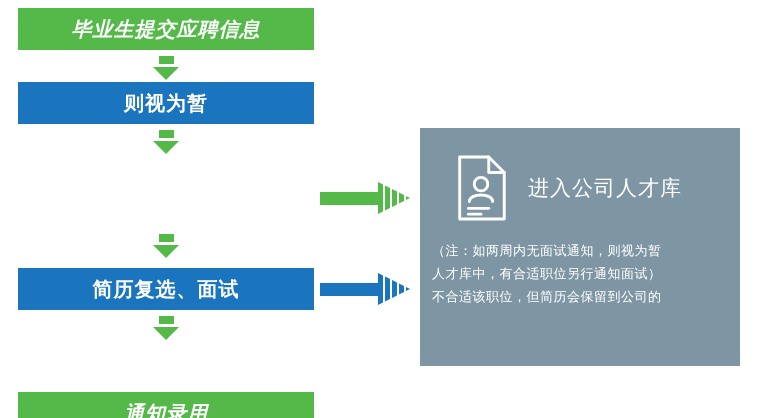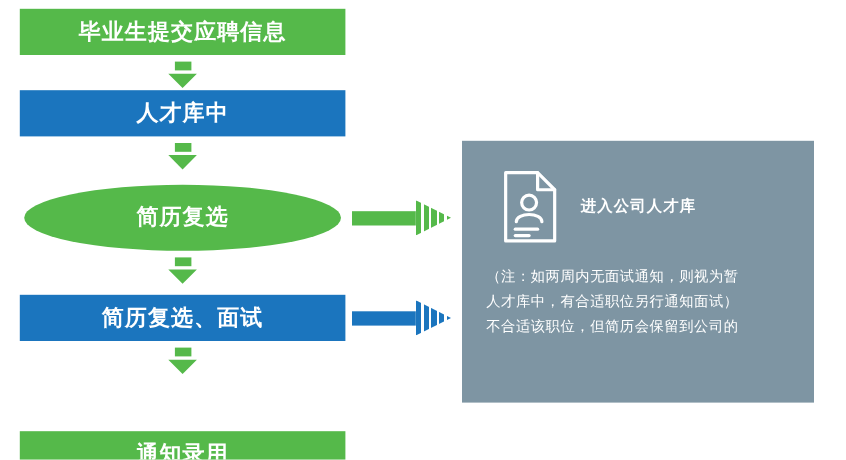--- a/index.html
+++ b/index.html
@@ -26,21 +26,21 @@
     left:18px;
     width:296px;
     height:42px;
     line-height:42px;
     text-align:center;
     color:var(--text);
     font-size:20px;
     font-weight:bold;
     letter-spacing:1px;
   }
-  .green-bg{background:var(--green);}
+  .green-bg{background:var(--green);font-style:italic;}
   .blue-bg{background:var(--blue);}
   .ellipse{
     left:22px;
     width:288px;
     height:60px;
     line-height:60px;
     border-radius:50%;
   }
   
   .v-arrow{
@@ -101,52 +101,51 @@
     align-items:center;
     gap:16px;
     padding:24px 0 0 30px;
   }
   .doc-icon{
     width:62px;
     height:72px;
     flex:0 0 auto;
   }
   .panel-title{
-    font-size:14px;
-    font-weight:bold;
+    font-size:21px;
+    font-weight:normal;
     letter-spacing:1px;
   }
   .panel-note{
     margin-top:16px;
-    padding:0 20px 0 22px;
+    padding:0 20px 0 12px;
     font-size:13px;
     line-height:1.75;
     letter-spacing:0.5px;
   }
 </style>
 </head>
 <body>
 
 <div class="canvas">
 
   <div class="step green-bg" style="top:8px">毕业生提交应聘信息</div>
 
   <div class="v-arrow" style="top:56px">
     <span class="v-bar"></span>
     <span class="v-tri"></span>
   </div>
 
-  <div class="step blue-bg" style="top:82px">人才库中</div>
+  <div class="step blue-bg" style="top:82px">则视为暂</div>
 
   <div class="v-arrow" style="top:130px">
     <span class="v-bar"></span>
     <span class="v-tri"></span>
   </div>
 
-  <div class="step ellipse green-bg" style="top:168px">简历复选</div>
 
   <div class="v-arrow" style="top:234px">
     <span class="v-bar"></span>
     <span class="v-tri"></span>
   </div>
 
   <div class="step blue-bg" style="top:268px">简历复选、面试</div>
 
   <div class="v-arrow" style="top:316px">
     <span class="v-bar"></span>

